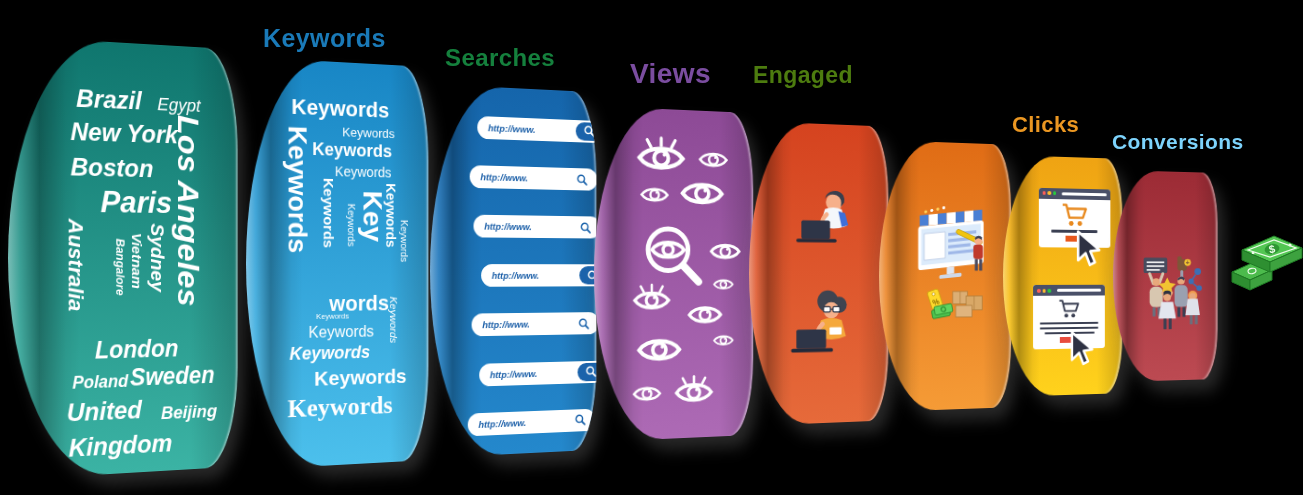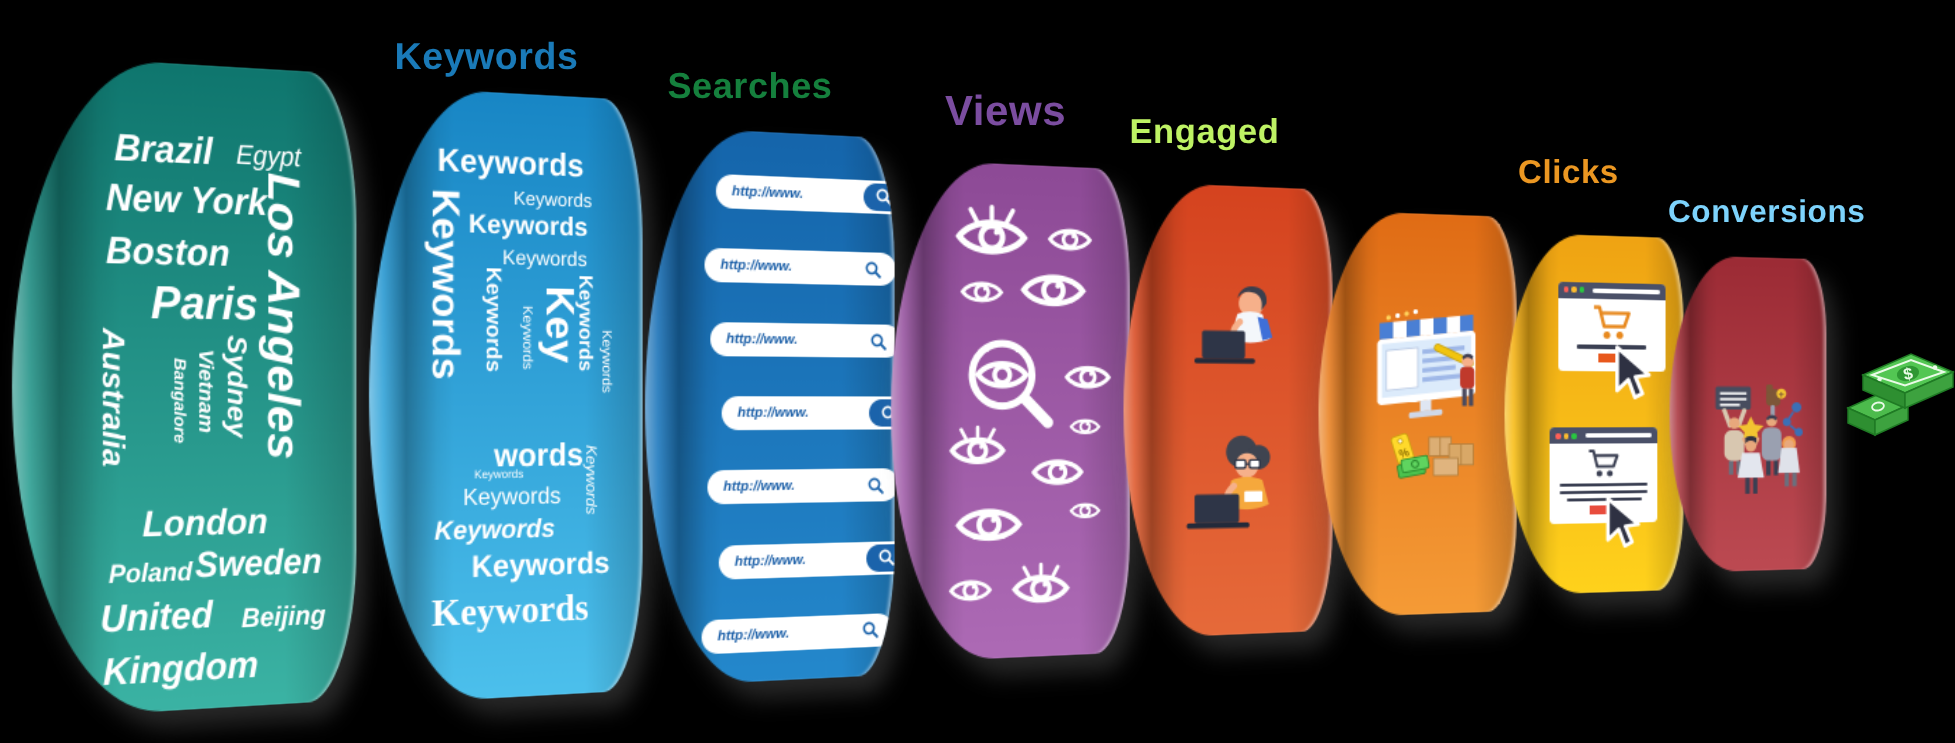--- a/index.html
+++ b/index.html
@@ -28,23 +28,23 @@
   #seg-conversions{left:1113px;top:170px; width:110px;height:212px;--c1:#9c2b35;--c2:#bc4a52;z-index:8;}
 
   .content{position:absolute;left:22%;top:8%;right:8%;bottom:7%;}
 
   
   .stage-label{position:absolute;font-weight:bold;z-index:30;letter-spacing:.4px;white-space:nowrap;}
   .lbl-geography  {left:58px;  top:2px;   font-size:27px;color:#0a8a80;}
   .lbl-keywords   {left:263px; top:24px;  font-size:25px;color:#1a7ab8;}
   .lbl-searches   {left:445px; top:44px;  font-size:24px;color:#15803d;}
   .lbl-views      {left:630px; top:58px;  font-size:28px;color:#7b4da0;}
-  .lbl-engaged    {left:753px; top:62px;  font-size:23px;color:#bef264;margin-top:12px;}
+  .lbl-engaged    {left:753px; top:62px;  font-size:23px;color:#4d7c0f;}
   .lbl-interaction{left:874px; top:88px;  font-size:22px;color:#e77e22;}
-  .lbl-clicks     {left:1012px;top:102px; font-size:22px;color:#eb9722;}
+  .lbl-clicks     {left:1012px;top:112px; font-size:22px;color:#eb9722;}
   .lbl-conversions{left:1112px;top:130px; font-size:21px;color:#7dd3fc;}
 
   
   .cw{position:absolute;color:#fff;line-height:1;white-space:nowrap;
       font-family:"Liberation Sans",sans-serif;}
   .geo .cw{font-style:italic;font-weight:bold;}
   .vert{writing-mode:vertical-rl;}
   .kw-serif{font-family:"Liberation Serif",serif;}
   .kw-italic{font-style:italic;}
 

